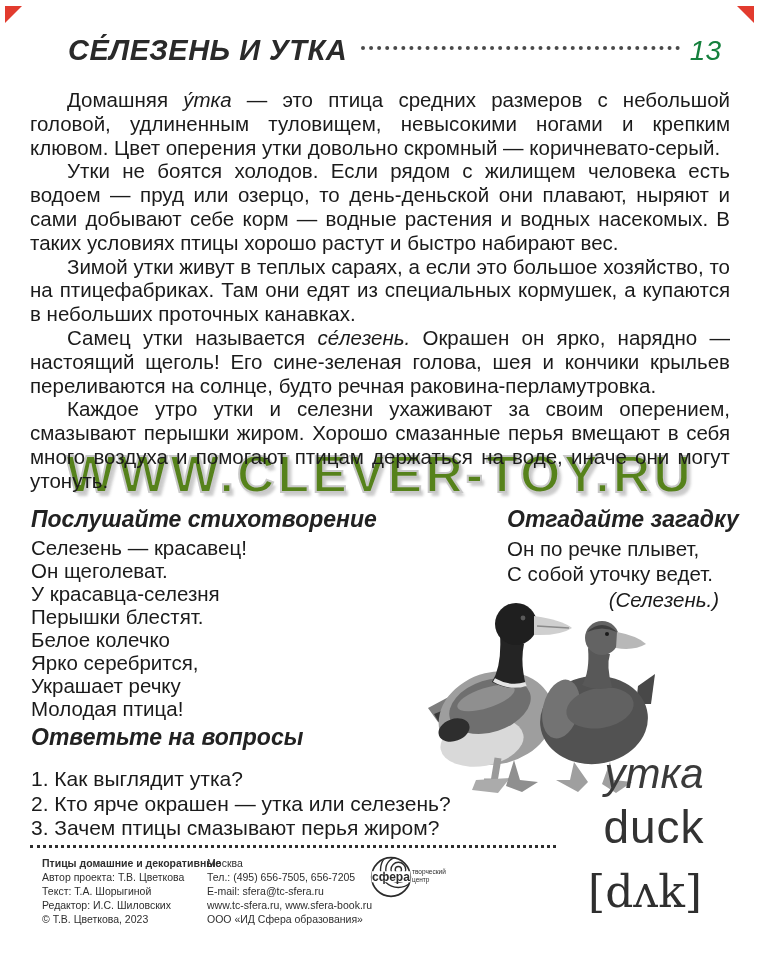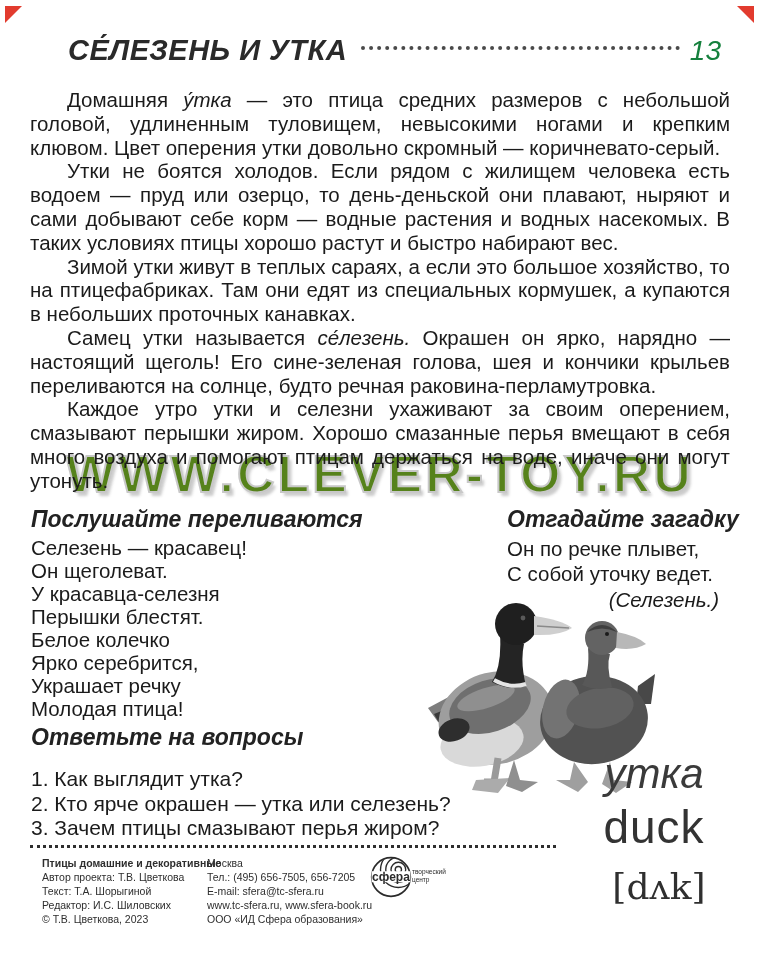--- a/index.html
+++ b/index.html
@@ -51,22 +51,22 @@
   
   .questions { position:absolute; top:724px; left:31px; z-index:2; }
   .questions .section-heading { margin-bottom:16px; }
   .question-line { font-size:21px; line-height:24.5px; white-space:nowrap; }
 
   
   .vocab-ru { position:absolute; top:750px; left:578px; width:152px; text-align:center; z-index:3;
               font-family:Liberation Sans, sans-serif; font-style:italic; font-size:42px; color:#3a3a3a; }
   .vocab-en { position:absolute; top:800px; left:578px; width:152px; text-align:center; z-index:3;
               font-size:46px; letter-spacing:1px; color:#333; }
-  .vocab-tr { position:absolute; top:866px; left:588px; width:142px; text-align:center; z-index:3;
-              font-family:"DejaVu Serif", serif; font-size:36px; color:#2f2f2f; }
+  .vocab-tr { position:absolute; top:866px; left:588px; width:142px; z-index:3;
+              font-family:"DejaVu Serif", serif; font-size:44px; color:#2f2f2f; }
 
   
   .divider { position:absolute; top:845px; left:30px; width:526px; border-top:3px dotted #2e2e2e; }
   .footer-col { position:absolute; top:856px; font-size:10.5px; line-height:14px; color:#2e2e2e; }
   .footer-col.c1 { left:42px; }
   .footer-col.c2 { left:207px; }
   .footer-col .b { font-weight:bold; }
   .logo { position:absolute; top:856px; left:370px; width:84px; }
   .logo-sub { position:absolute; top:868px; left:412px; width:44px; font-size:6.5px; line-height:7.5px; color:#2b2b2b; }
   .logo svg text { font-family:"Liberation Sans", sans-serif; }
@@ -89,21 +89,21 @@
 
   <div class="article">
     <p><span>Домашняя </span><span class="term">у́тка</span><span> — это птица средних размеров с небольшой головой, удлиненным туловищем, невысокими ногами и крепким клювом. Цвет оперения утки довольно скромный — коричневато-серый.</span></p>
     <p>Утки не боятся холодов. Если рядом с жилищем человека есть водоем — пруд или озерцо, то день-деньской они плавают, ныряют и сами добывают себе корм — водные растения и водных насекомых. В таких условиях птицы хорошо растут и быстро набирают вес.</p>
     <p>Зимой утки живут в теплых сараях, а если это большое хозяйство, то на птицефабриках. Там они едят из специальных кормушек, а купаются в небольших проточных канавках.</p>
     <p><span>Самец утки называется </span><span class="term">се́лезень.</span><span> Окрашен он ярко, нарядно — настоящий щеголь! Его сине-зеленая голова, шея и кончики крыльев переливаются на солнце, будто речная раковина-перламутровка.</span></p>
     <p>Каждое утро утки и селезни ухаживают за своим оперением, смазывают перышки жиром. Хорошо смазанные перья вмещают в себя много воздуха и помогают птицам держаться на воде, иначе они могут утонуть.</p>
   </div>
 
   <div class="poem">
-    <div class="section-heading">Послушайте переливаются</div>
+    <div class="section-heading">Послушайте стихотворение</div>
     <div class="poem-line">Селезень — красавец!</div>
     <div class="poem-line">Он щеголеват.</div>
     <div class="poem-line">У красавца-селезня</div>
     <div class="poem-line">Перышки блестят.</div>
     <div class="poem-line">Белое колечко</div>
     <div class="poem-line">Ярко серебрится,</div>
     <div class="poem-line">Украшает речку</div>
     <div class="poem-line">Молодая птица!</div>
   </div>
 

